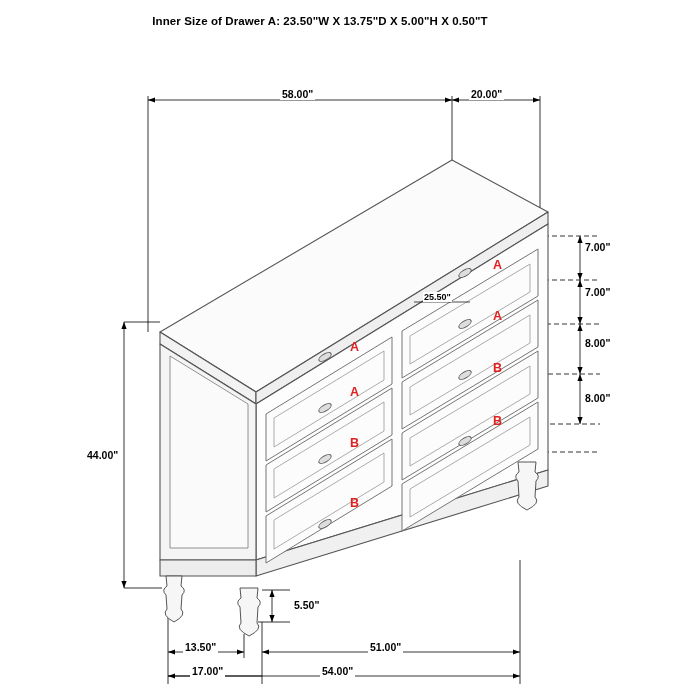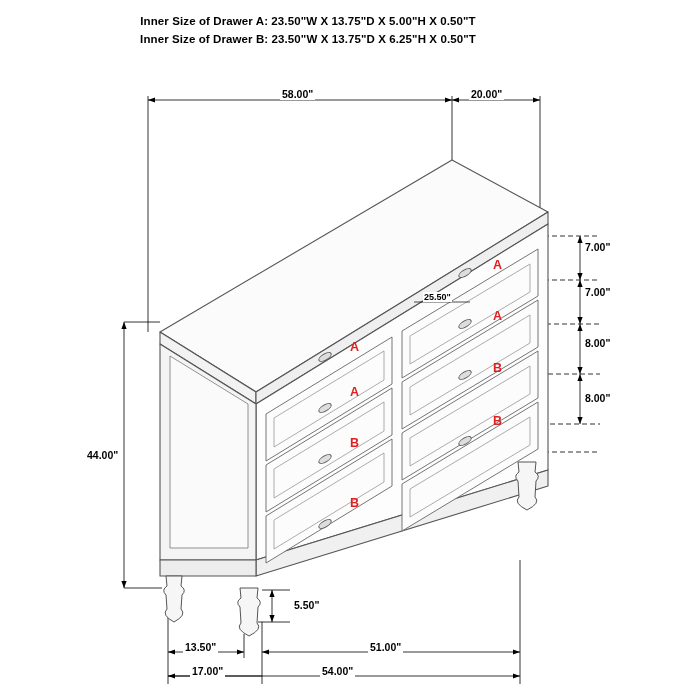--- a/index.html
+++ b/index.html
@@ -15,21 +15,21 @@
     position: relative;
     overflow: hidden;
   }
   #root {
     position: relative;
     width: 700px;
     height: 700px;
   }
   .hdr {
     position: absolute;
-    left: 0;
+    left: 12px;
     width: 616px;
     text-align: center;
     font-weight: bold;
     font-size: 11.5px;
     letter-spacing: 0.1px;
   }
   #hdr1 { top: 15px; }
   #hdr2 { top: 33px; }
 
   svg.diagram {
@@ -66,21 +66,20 @@
     background: #ffffff;
     padding: 0 1px;
   }
 </style>
 </head>
 <body>
 
 <div id="root">
 
   <div class="hdr" id="hdr1">Inner Size of Drawer A: 23.50"W X 13.75"D X 5.00"H X 0.50"T</div>
-  <div class="hdr" id="hdr2">Inner Size of Drawer B: 23.50"W X 13.75"D X 6.25"H X 0.50"T</div>
 
   <svg class="diagram" viewBox="0 0 700 700">
     <g stroke="#000000" stroke-width="0.8" fill="none">
 
       <line x1="148" y1="96" x2="148" y2="332"></line>
       <line x1="452" y1="96" x2="452" y2="160"></line>
       <line x1="540" y1="96" x2="540" y2="210"></line>
 
       <line x1="148" y1="100" x2="452" y2="100"></line>
 

